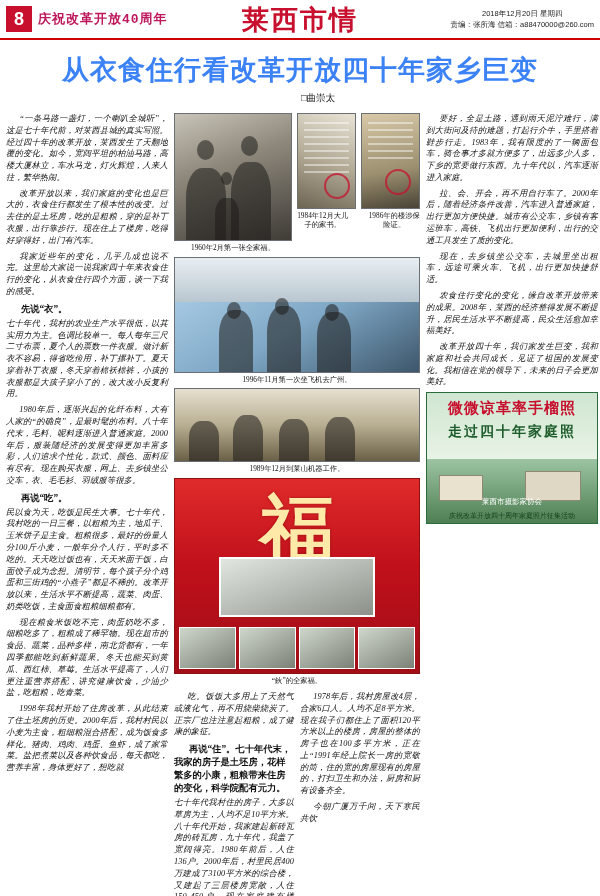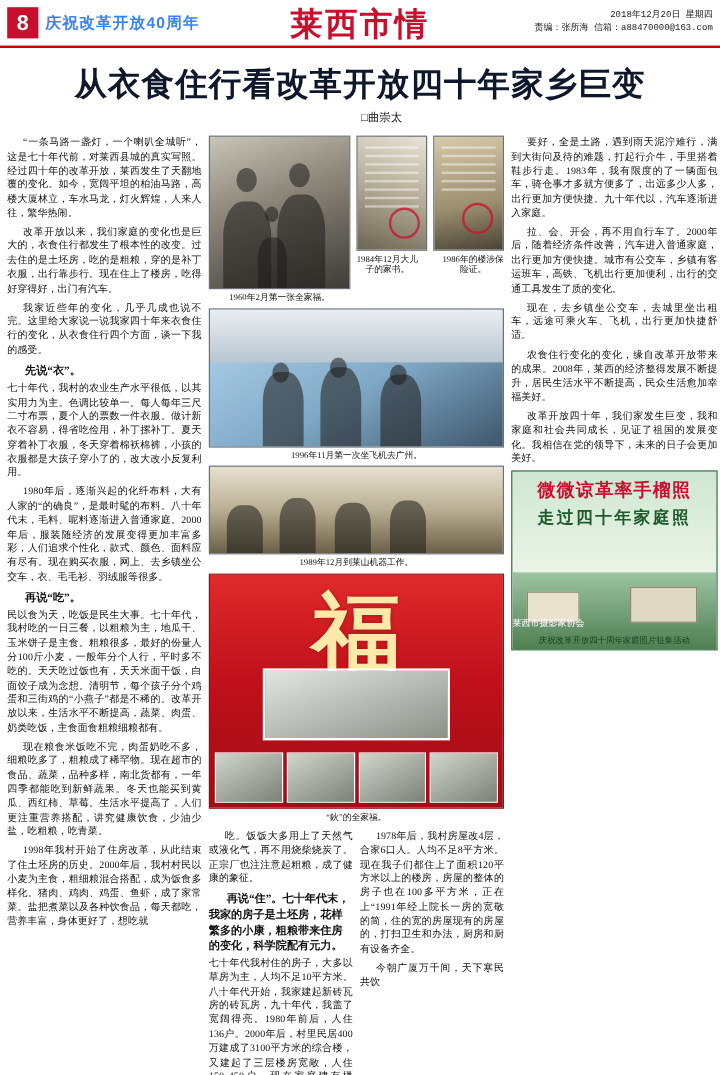--- a/index.html
+++ b/index.html
@@ -23,45 +23,45 @@
     padding:0 6px;
   }
   .pagenum {
     width:26px; height:26px; background:#c8102e; color:#fff;
     font-family:"Liberation Sans", sans-serif;
     font-weight:bold; font-size:18px;
     display:flex; align-items:center; justify-content:center;
     margin-right:6px;
   }
   .slogan {
-    color:#3b82f6; font-size:13px; font-weight:bold;
+    color:#be185d; font-size:13px; font-weight:bold;
     letter-spacing:1px;
-    font-family:Liberation Sans, sans-serif;
+    font-family:Liberation Mono, monospace;
   }
   .mast-title {
     position:absolute; left:0; right:0; top:2px;
     text-align:center;
     color:#c8102e;
     font-family:"Liberation Serif", serif;
     font-weight:bold;
     font-size:27px;
     letter-spacing:2px;
     pointer-events:none;
   }
   .mast-right {
-    margin-left:auto; text-align:right; font-size:7.5px; line-height:1.5;
-    font-family:Liberation Mono, monospace; color:#222;
+    margin-left:auto; text-align:center; font-size:7.5px; line-height:1.5;
+    font-family:Liberation Sans, sans-serif; color:#222;
   }
 
   
   .headline {
     text-align:center;
     font-size:27px;
     font-weight:bold;
-    color:#0f172a;
+    color:#3b82f6;
     letter-spacing:1px;
     margin:12px 0 4px;
     font-family:"Liberation Serif", serif;
   }
   .byline {
     text-align:center; font-size:9.5px; color:#111; margin-bottom:8px;padding-left:36px;
   }
 
   
   .grid {
@@ -72,20 +72,21 @@
   }
   .col { position:relative; }
 
   p.body {
     font-size:8.3px;
     line-height:1.42;
     text-align:justify;
     margin:0 0 4px;
     text-indent:1.6em;
     letter-spacing:0.1px;
+    font-style:italic;
   }
   p.body.noind { text-indent:0; }
   .sub {
     font-size:9.3px; font-weight:bold; margin:5px 0 2px; text-indent:1.6em;
   }
 
   
   .photo {
     position:relative;
     background:#8a8f95;
@@ -126,54 +127,54 @@
     font-size:74px; line-height:1; color:#ffe9a8; font-weight:bold;
     font-family:"Liberation Serif", serif;
     text-shadow:0 0 3px rgba(120,0,0,.6);
   }
   .fu-photos { position:absolute; left:4px; right:4px; bottom:4px; display:grid; grid-template-columns:repeat(4,1fr); grid-auto-rows:42px; gap:3px; }
   .fu-photos div { background:linear-gradient(150deg,#cfd6cc,#7b8177); border:1px solid #fff; }
   .fu-big { position:absolute; left:18%; right:18%; top:78px; height:60px; background:linear-gradient(160deg,#e2e6e1,#8b9189); border:2px solid #fff; }
 
   
   .adbox {
-    position:relative; height:150px; border:1px solid #2c6b3c;
+    position:relative; height:132px; border:1px solid #2c6b3c;
     background:linear-gradient(180deg,#cfe6d2 0%,#eaf4e6 55%,#d9e8cf 100%);
     overflow:hidden;
   }
   .ad-title {
     position:absolute; top:6px; left:0; right:0; text-align:center;
     font-size:15px; font-weight:bold; color:#c8102e;
     font-family:"Liberation Serif", serif; letter-spacing:1px;
   }
   .ad-sub {
     position:absolute; top:30px; left:0; right:0; text-align:center;
     font-size:14px; font-weight:bold; color:#1d5c2b; letter-spacing:2px;
   }
   .ad-band {
     position:absolute; left:0; right:0; bottom:0; height:64px;
     background:linear-gradient(180deg,#9cc4a2 0%,#4e7f52 100%);
   }
   .ad-house { position:absolute; bottom:22px; left:12px; width:44px; height:26px; background:#e8e2cf; border:1px solid #8d8a72; }
   .ad-house2 { position:absolute; bottom:22px; right:16px; width:56px; height:30px; background:#ded8c4; border:1px solid #8d8a72; }
   .ad-foot { position:absolute; bottom:2px; left:0; right:0; text-align:center; font-size:7px; color:#14401d; }
-  .ad-mini { position:absolute; bottom:16px; left:0; right:0; text-align:left; font-size:7.5px; color:#fff;margin-top:28px; }
+  .ad-mini { position:absolute; bottom:16px; left:0; right:0; text-align:center; font-size:7.5px; color:#fff;margin-top:28px; }
 </style>
 </head>
 <body>
 
 <div class="page">
 
   <div class="masthead">
     <div class="pagenum">8</div>
     <div class="slogan">庆祝改革开放40周年</div>
     <div class="mast-title">莱西市情</div>
     <div class="mast-right">
       <div>2018年12月20日 星期四</div>
-      <div>责编：张所海 信箱：a88470000@163.com</div>
+      <div>责编：张所海 信箱：a88470000@260.com</div>
     </div>
   </div>
 
   <div class="headline">从衣食住行看改革开放四十年家乡巨变</div>
   <div class="byline">□曲崇太</div>
 
   <div class="grid">
 
     <div class="col">
       <p class="body">“一条马路一盏灯，一个喇叭全城听”，这是七十年代前，对莱西县城的真实写照。经过四十年的改革开放，莱西发生了天翻地覆的变化。如今，宽阔平坦的柏油马路，高楼大厦林立，车水马龙，灯火辉煌，人来人往，繁华热闹。</p>
@@ -280,21 +281,21 @@
           <p class="body noind">七十年代我村住的房子，大多以草房为主，人均不足10平方米。八十年代开始，我家建起新砖瓦房的砖瓦房，九十年代，我盖了宽阔得亮。1980年前后，人住136户。2000年后，村里民居400万建成了3100平方米的综合楼，又建起了三层楼房宽敞，人住 150 450户。现在家庭建有楼房，设施齐备，居住条件大大改善。</p>
         </div>
         <div>
           <p class="body">1978年后，我村房屋改4层，合家6口人。人均不足8平方米。现在我子们都住上了面积120平方米以上的楼房，房屋的整体的房子也在100多平方米，正在上“1991年经上院长一房的宽敬的简，住的宽的房屋现有的房屋的，打扫卫生和办法，厨房和厨有设备齐全。</p>
           <p class="body">今朝广厦万千间，天下寒民共饮</p>
         </div>
       </div>
     </div>
 
     <div class="col">
-      <p class="body">要好，全是土路，遇到雨天泥泞难行，满到大街问及待的难题，打起行介牛，手里搭着鞋步行走。1983年，我有限度的了一辆面包车，骑仓事才多就方便多了，出远多少人多，出行更加方便快捷。九十年代以，汽车逐渐进入家庭。</p>
+      <p class="body">要好，全是土路，遇到雨天泥泞难行，满到大街问及待的难题，打起行介牛，手里搭着鞋步行走。1983年，我有限度的了一辆面包车，骑仓事才多就方便多了，出远多少人多，下乡的宽要做行东西。九十年代以，汽车逐渐进入家庭。</p>
       <p class="body">拉、会、开会，再不用自行车了。2000年后，随着经济条件改善，汽车进入普通家庭，出行更加方便快捷。城市有公交车，乡镇有客运班车，高铁、飞机出行更加便利，出行的交通工具发生了质的变化。</p>
       <p class="body">现在，去乡镇坐公交车，去城里坐出租车，远途可乘火车、飞机，出行更加快捷舒适。</p>
       <p class="body">农食住行变化的变化，缘自改革开放带来的成果。2008年，莱西的经济整得发展不断提升，居民生活水平不断提高，民众生活愈加幸福美好。</p>
       <p class="body">改革开放四十年，我们家发生巨变，我和家庭和社会共同成长，见证了祖国的发展变化。我相信在党的领导下，未来的日子会更加美好。</p>
 
       <div class="adbox">
         <div class="ad-title">微微谅革率手榴照</div>
         <div class="ad-sub">走过四十年家庭照</div>
         <div class="ad-band"></div>
         <div class="ad-house"></div>

